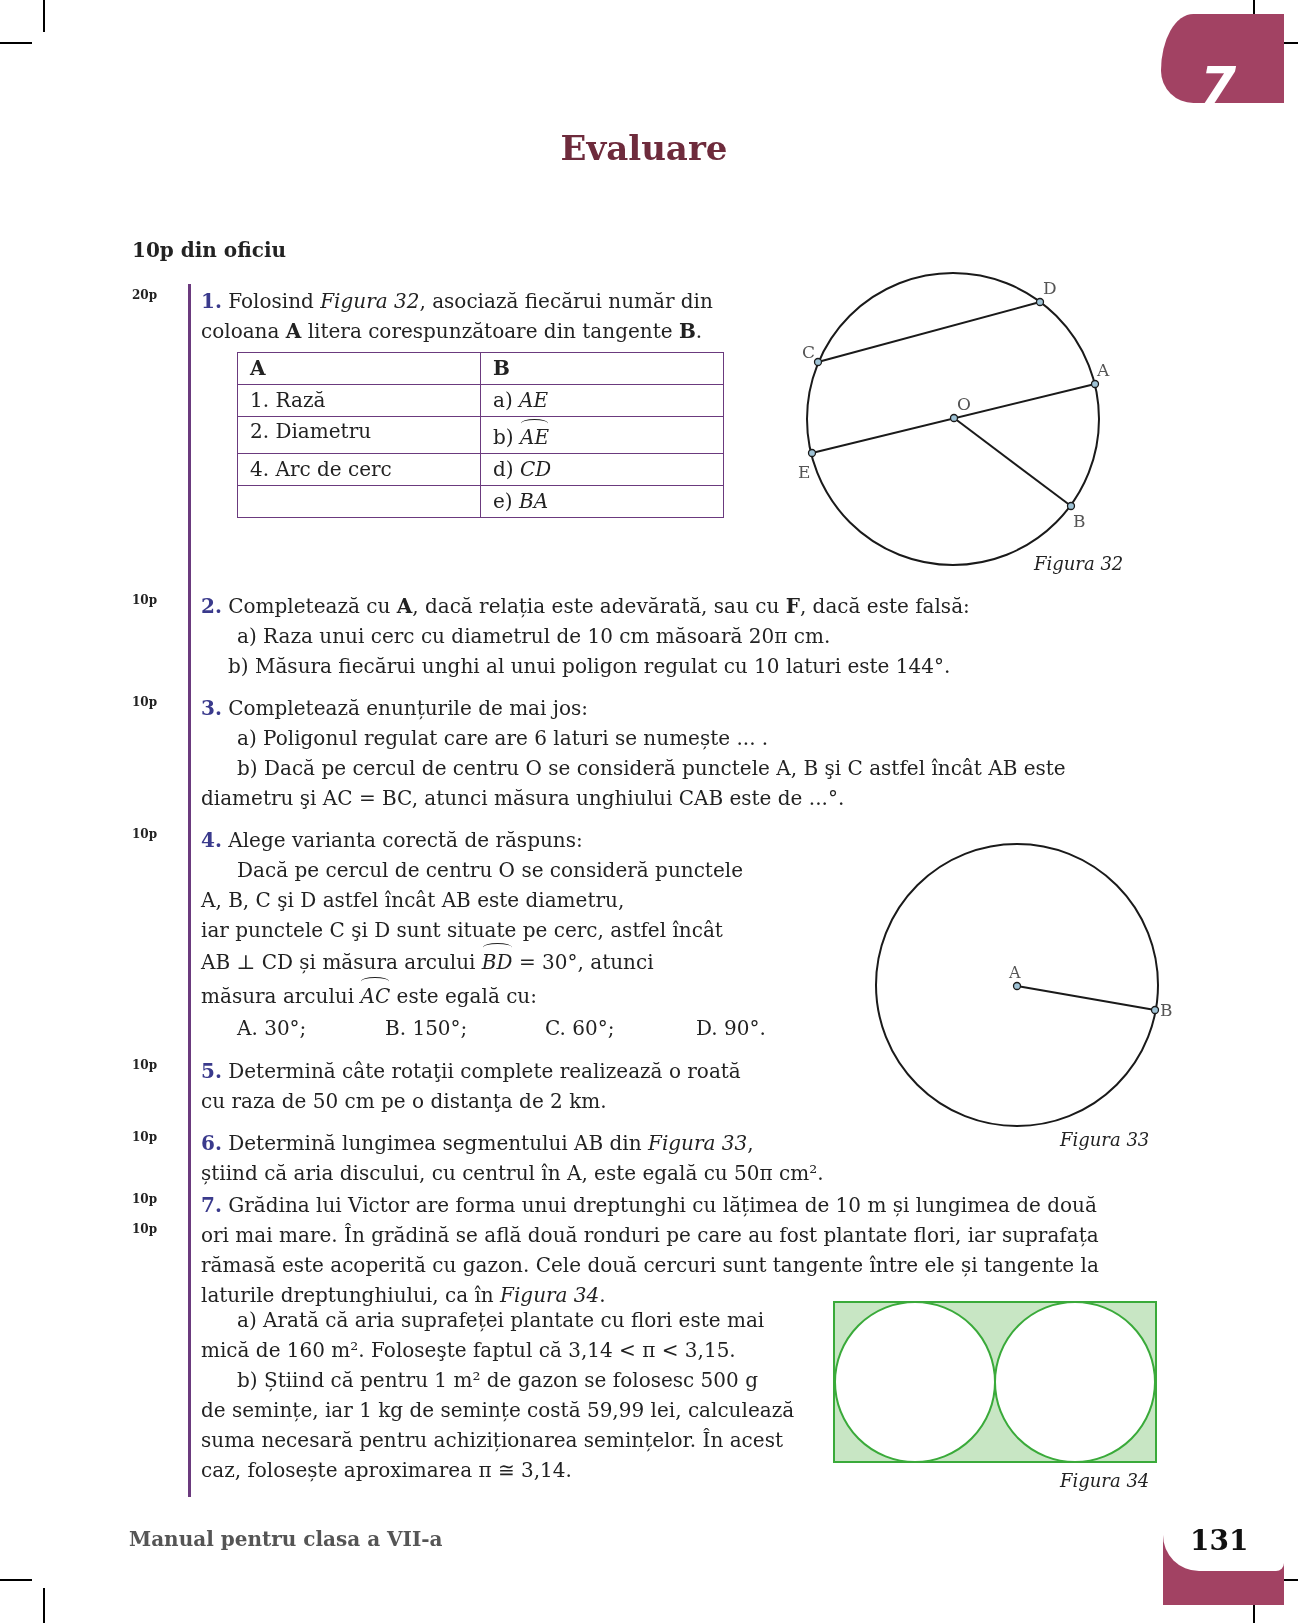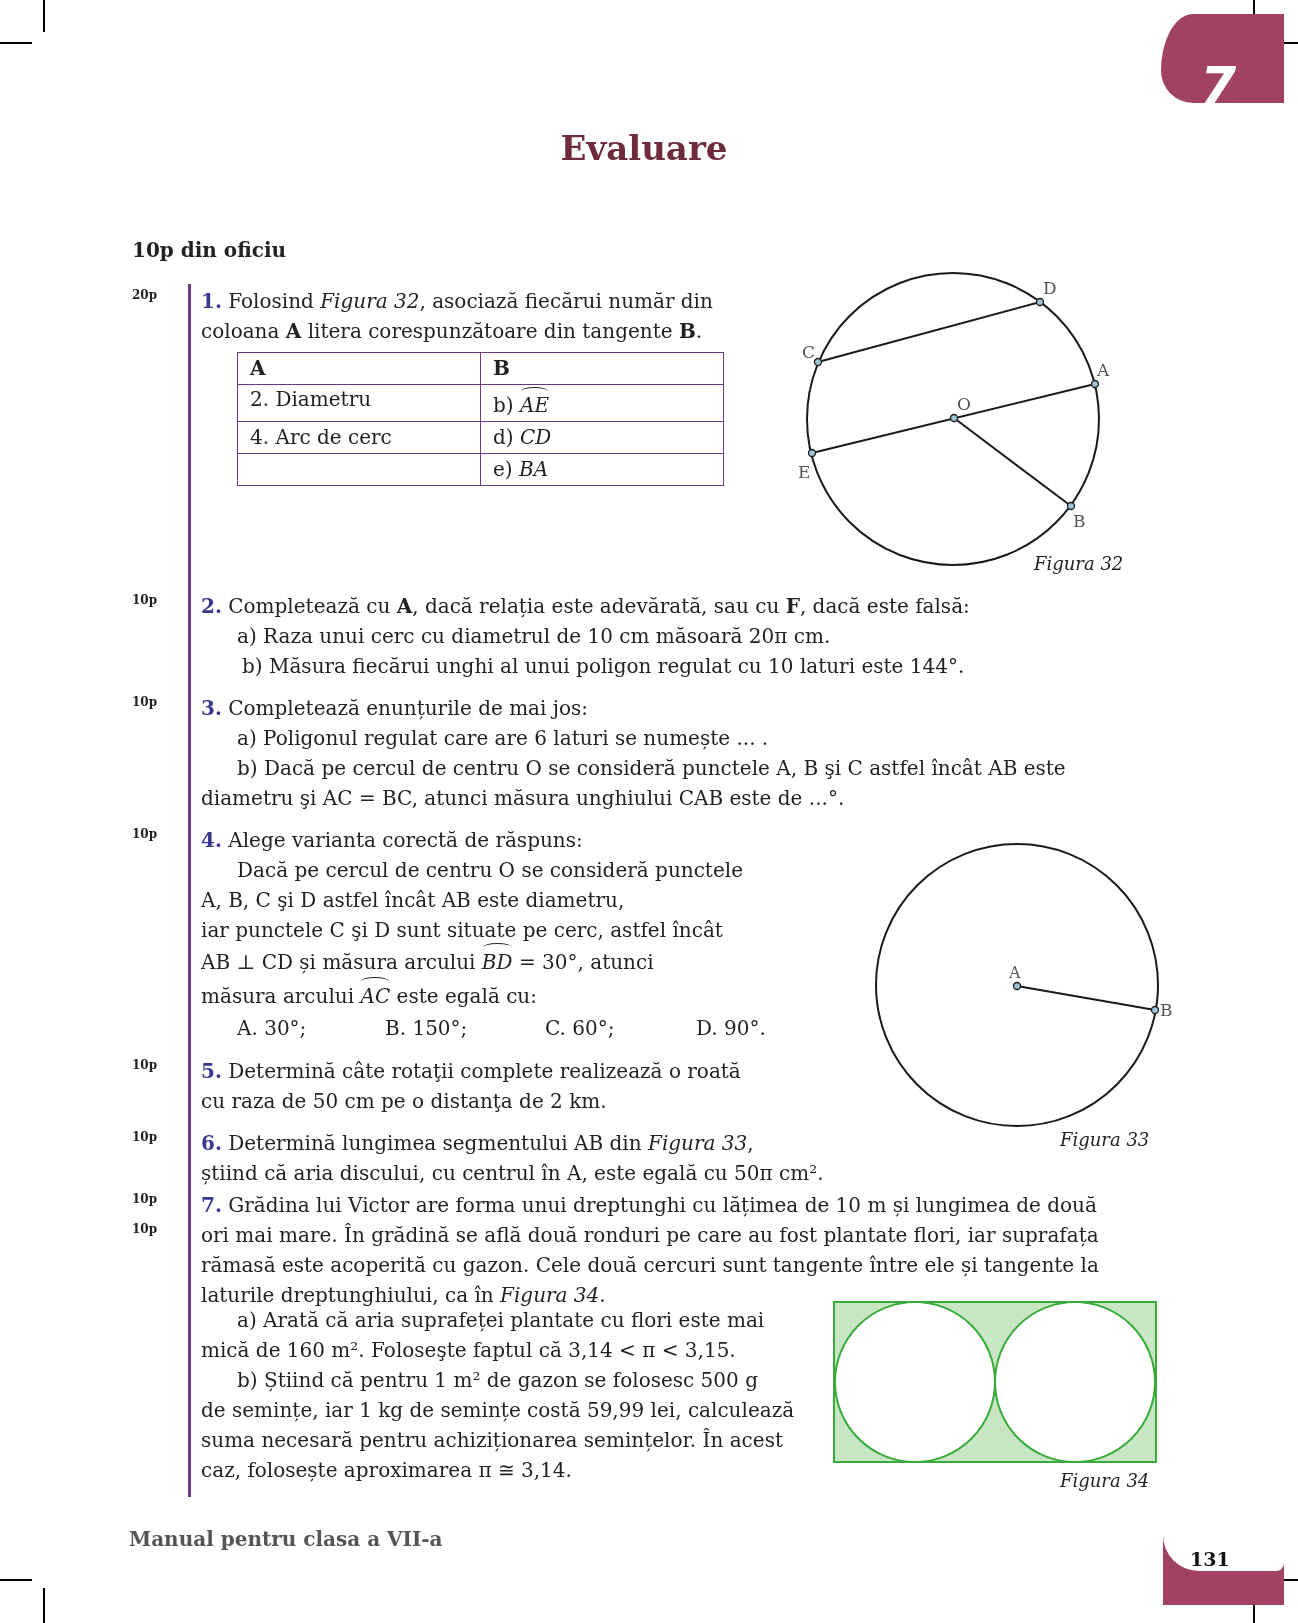--- a/index.html
+++ b/index.html
@@ -7,21 +7,21 @@
          font-family:"DejaVu Serif", serif; color:#222; }
   .abs { position:absolute; }
   .crop { position:absolute; background:#000; }
   .tab-top { position:absolute; left:1161px; top:14px; width:123px; height:89px; background:#a24263;
              border-radius:0 0 0 40px; border-top-left-radius:40px 70px; }
   .tab-num { position:absolute; left:1200px; top:60px; color:#fff; font-family:"DejaVu Sans", sans-serif;
              font-weight:bold; font-style:italic; font-size:52px; line-height:52px; }
   .tab-bot { position:absolute; left:1163px; top:1525px; width:121px; height:80px; background:#a24263; }
   .tab-bot-curve { position:absolute; left:1163px; top:1525px; width:121px; height:46px; background:#fff;
                    border-radius:0 0 0 36px; border-bottom-right-radius:8px; }
-  .pagenum { position:absolute; left:1190px; top:1524px; font-weight:bold; font-size:19px; color:#111;margin-top:24px; }
+  .pagenum { position:absolute; left:1190px; top:1524px; font-weight:bold; font-size:28px; color:#111; }
   .title { position:absolute; left:0; width:1288px; top:128px; text-align:center; font-size:34px;
            font-weight:bold; color:#6e2b3c; }
   .oficiu { position:absolute; left:132px; top:238px; font-size:20px; font-weight:bold; }
   .vbar { position:absolute; left:188px; top:284px; width:3px; height:1213px; background:#6b3a7e; }
   .pts { position:absolute; left:132px; font-size:12px; font-weight:bold; color:#222; }
   .line { position:absolute; font-size:20px; white-space:nowrap; line-height:30px; color:#222; }
   .num { color:#3a3a8c; font-weight:bold; }
   .arc { position:relative; display:inline-block; }
   .arc::before { content:""; position:absolute; left:1px; right:1px; top:-4px; height:8px;
                  border-top:1.5px solid #222; border-radius:50% 50% 0 0; }
@@ -60,20 +60,24 @@
 </div>
 <div class="line" style="left:201px;top:316px;">
   <span>coloana </span><b>A</b><span> litera corespunzătoare din tangente </span><b>B</b><span>.</span>
 </div>
 
 <table class="assoc">
   <tbody>
       <tr>
     <td class="c1"><b>A</b></td>
     <td class="c2"><b>B</b></td>
+  </tr>
+  <tr>
+    <td class="c1">1. Rază</td>
+    <td class="c2"><span>a) </span><i>AE</i></td>
   </tr>
   <tr>
     <td class="c1" style="padding-top:0;">2. Diametru</td>
     <td class="c2" style="padding-top:6px;"><span>b) </span><i class="arc">AE</i></td>
   </tr>
   <tr>
     <td class="c1">4. Arc de cerc</td>
     <td class="c2"><span>d) </span><i>CD</i></td>
   </tr>
   <tr>
@@ -106,21 +110,21 @@
   </g>
 </svg>
 <div class="figcap" style="left:1034px;top:553px;">Figura 32</div>
 
 <div class="pts" style="top:593px;">10p</div>
 <div class="line" style="left:201px;top:591px;">
   <span class="num">2.</span>
   <span>Completează cu </span><b>A</b><span>, dacă relația este adevărată, sau cu </span><b>F</b><span>, dacă este falsă:</span>
 </div>
 <div class="line" style="left:237px;top:621px;">a) Raza unui cerc cu diametrul de 10 cm măsoară 20π cm.</div>
-<div class="line" style="left:242px;top:651px;">b) Măsura fiecărui unghi al unui poligon regulat cu 10 laturi este 144°.</div>
+<div class="line" style="left:228px;top:651px;">b) Măsura fiecărui unghi al unui poligon regulat cu 10 laturi este 144°.</div>
 
 <div class="pts" style="top:695px;">10p</div>
 <div class="line" style="left:201px;top:693px;">
   <span class="num">3.</span>
   <span>Completează enunțurile de mai jos:</span>
 </div>
 <div class="line" style="left:237px;top:723px;">a) Poligonul regulat care are 6 laturi se numește ... .</div>
 <div class="line" style="left:237px;top:753px;width:930px;">b) Dacă pe cercul de centru O se consideră punctele A, B şi C astfel încât AB este</div>
 <div class="line" style="left:201px;top:783px;">diametru şi AC = BC, atunci măsura unghiului CAB este de ...°.</div>
 

